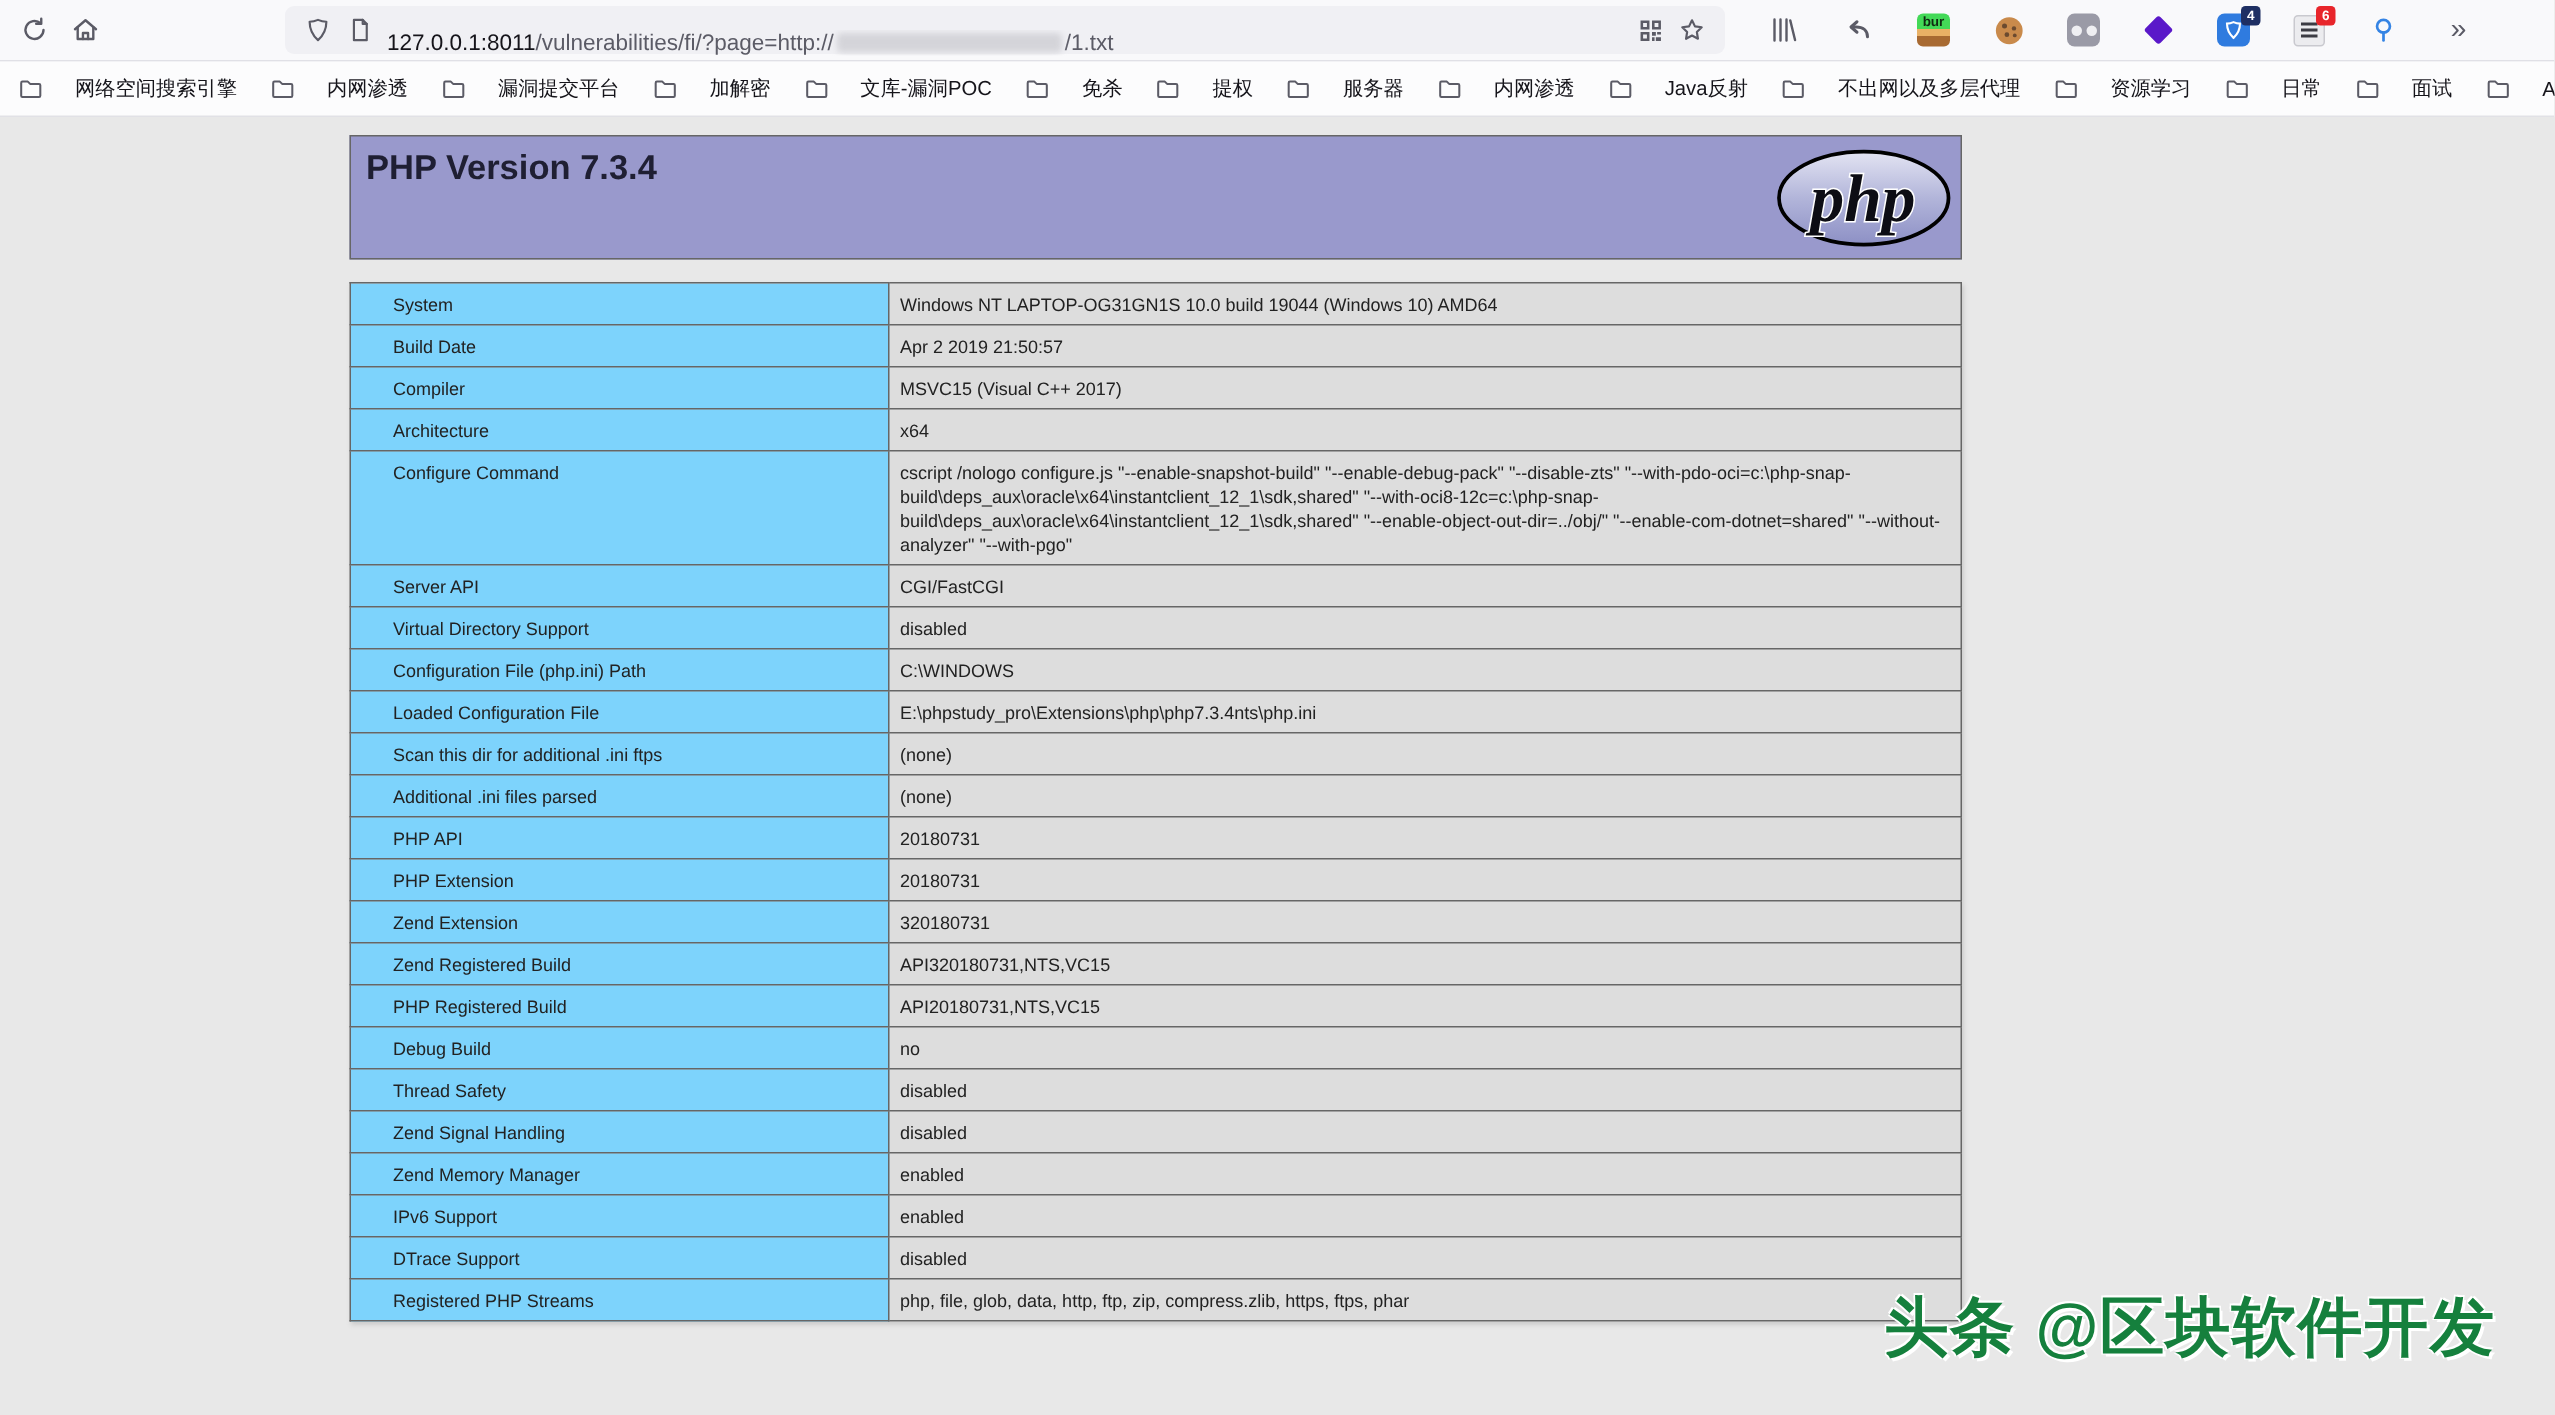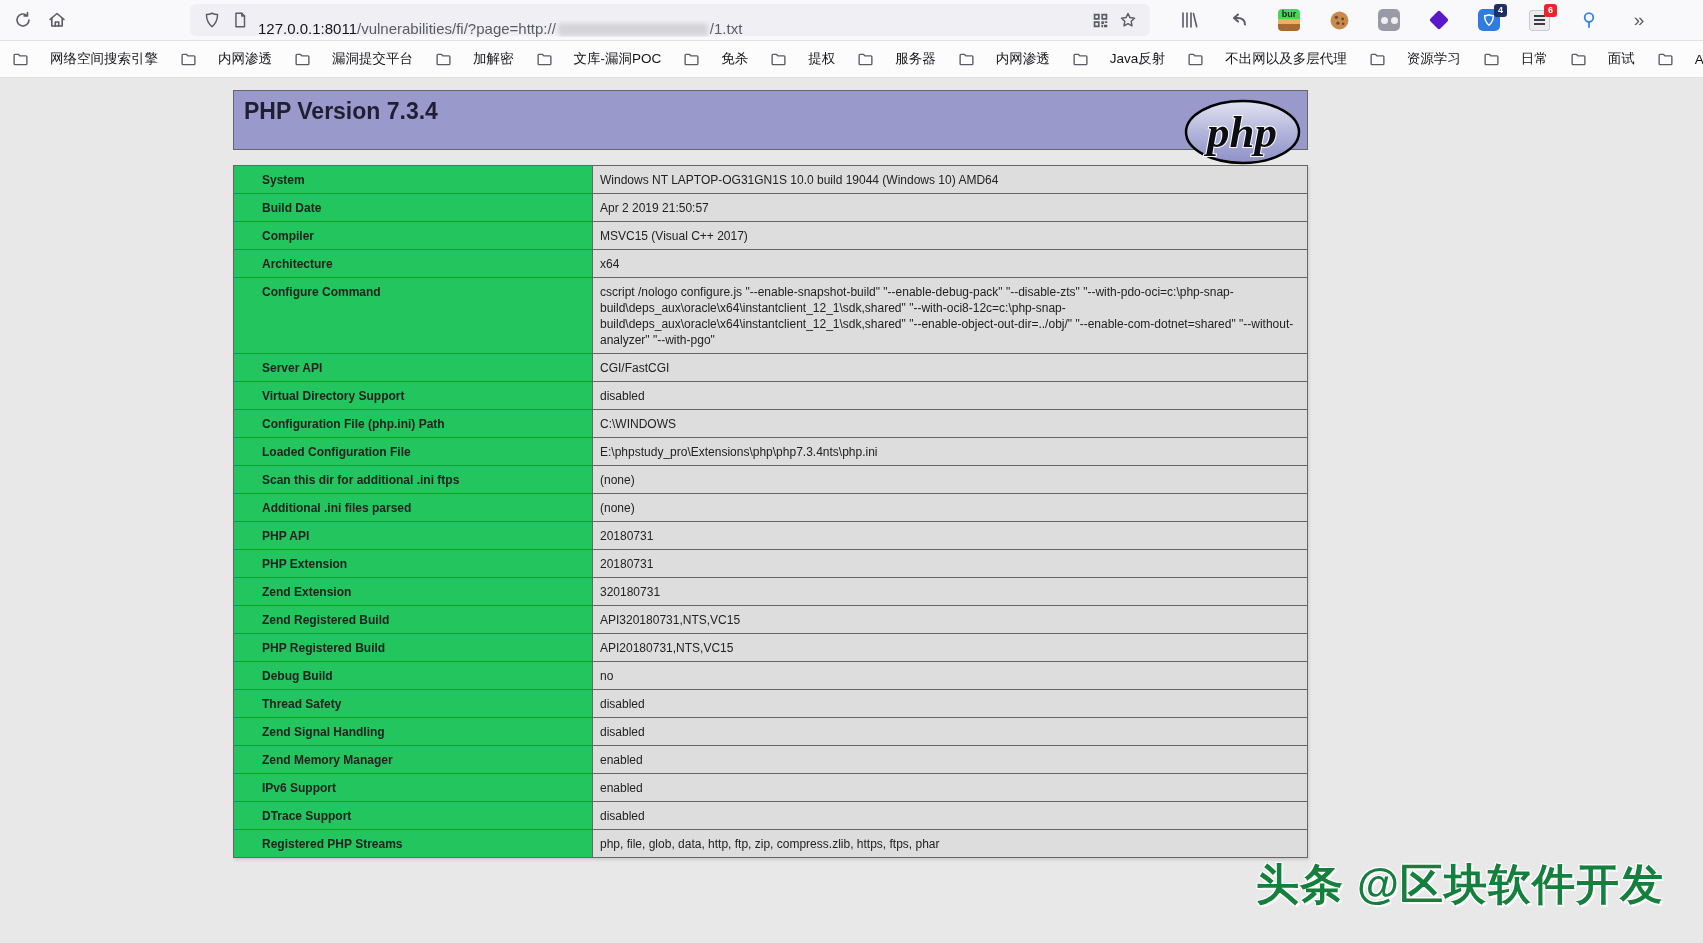--- a/index.html
+++ b/index.html
@@ -55,31 +55,31 @@
     height: 37px; background: #fcfcfd; border-bottom: 1px solid #e1e1e6;
     display: flex; align-items: center; padding: 0 12px; font-size: 13.5px; color: #15141a;
   }
   .bm-list { display: flex; align-items: center; gap: 22px; }
   .bm { display: flex; align-items: center; gap: 21px; cursor: pointer; white-space: nowrap; }
   .bm-overflow { margin-left: auto; margin-right: 108px; font-size: 18px; color: #5b5b66; cursor: pointer; }
 
   
   .page { position: relative; height: 863px; background: #e8e8e8; overflow: hidden; }
   .pi-header {
-    margin: 12px 0 0 233px; width: 1075px; height: 60px; background: #9999cc;
+    margin: 12px 0 0 233px; width: 1075px; height: 83px; background: #9999cc;
     border: 1px solid #666; position: relative;
   }
   .pi-header h1 { font-size: 23px; font-weight: bold; color: #1f1f33; padding: 7px 0 0 10px; }
   .php-logo { position: absolute; top: 8px; right: 6px; }
   .pi-table {
     margin: 15px 0 0 233px; width: 1075px; border-collapse: collapse;
     box-shadow: 1px 2px 3px #ccc; background: #dddddd;
   }
   .pi-table td { border: 1px solid #666; padding: 5.5px 7px; font-size: 12px; line-height: 16px; vertical-align: top; color: #222; }
-  .pi-table td.e { background: #22c55e; font-weight: bold; width: 359px; padding-left: 28px; }
+  .pi-table td.e { background: #7dd3fc; font-weight: normal; width: 359px; padding-left: 28px; }
   .pi-table td.v { background: #dddddd; overflow-wrap: anywhere; }
 
   .watermark {
     position: absolute; left: 1256px; top: 856px; z-index: 10;
     font-size: 43px; font-weight: bold; color: #15803d; letter-spacing: 1px; white-space: nowrap;
     text-shadow: 2px 2px 0 #ffffff, -1px -1px 0 #ffffff, 1px -1px 0 #ffffff, -1px 1px 0 #ffffff;
   }
   svg.oi { stroke: #5b5b66; fill: none; stroke-width: 1.6; stroke-linecap: round; stroke-linejoin: round; }
 </style>
 </head>

